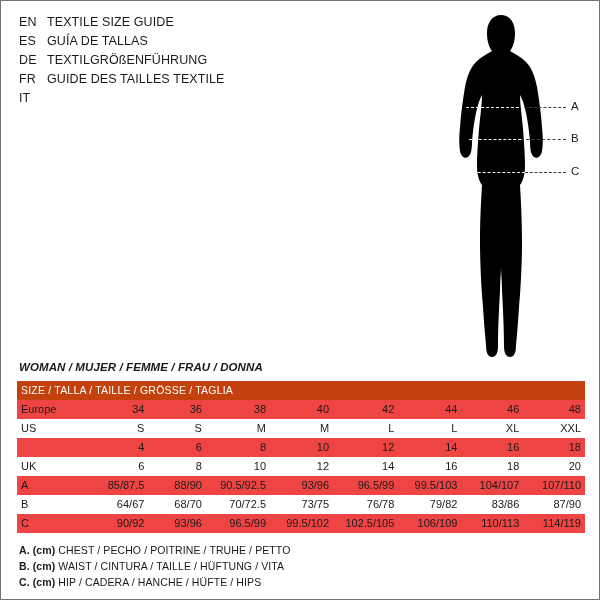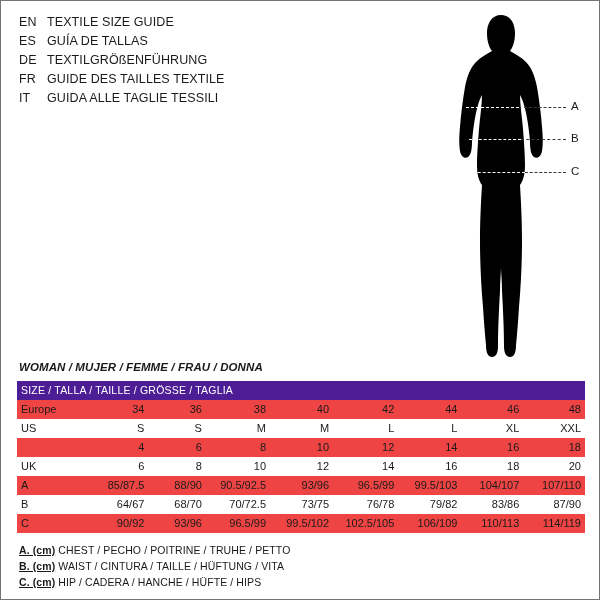--- a/index.html
+++ b/index.html
@@ -93,21 +93,21 @@
     border-collapse: collapse;
     font-size: 11px;
     color: #1a1a1a;
   }
   table.size-table td {
     height: 19px;
     padding: 0 4px;
     line-height: 19px;
   }
   tr.head-row td {
-    background: #4c1d95;
+    background: #c2410c;
     color: #ffffff;
     font-weight: normal;
     font-size: 10.5px;
     letter-spacing: 0.2px;
   }
   tr.shade td { background: #ef4444; }
   tr.plain td { background: #ffffff; }
   td.rowlabel {
     text-align: left;
     padding-left: 6px;
@@ -124,21 +124,21 @@
     left: 18px;
     top: 541px;
     width: 560px;
   }
   .footer-row {
     font-size: 10.5px;
     line-height: 16px;
     color: #1a1a1a;
     letter-spacing: 0.1px;
   }
-  .footer-row b { font-weight: bold; text-decoration: underline; }
+  .footer-row b { font-weight: bold; }
 </style>
 </head>
 <body>
 
 <div class="page">
 
   <div class="lang-block">
     <div class="lang-row">
       <span class="lang-code">EN</span>
       <span class="lang-text">TEXTILE SIZE GUIDE</span>
@@ -150,21 +150,20 @@
     <div class="lang-row">
       <span class="lang-code">DE</span>
       <span class="lang-text">TEXTILGRÖßENFÜHRUNG</span>
     </div>
     <div class="lang-row">
       <span class="lang-code">FR</span>
       <span class="lang-text">GUIDE DES TAILLES TEXTILE</span>
     </div>
     <div class="lang-row">
       <span class="lang-code">IT</span>
-      <span class="lang-text">GUIDA ALLE TAGLIE TESSILI</span>
     </div>
   </div>
 
   <div class="figure-wrap">
     <svg class="figure-svg" width="120" height="360" viewBox="0 0 120 360">
       <path fill="#000000" d="
         M60,6
         C51,6 46,14 46,24
         C46,32 48,38 51,42
         C46,45 40,48 35,53

